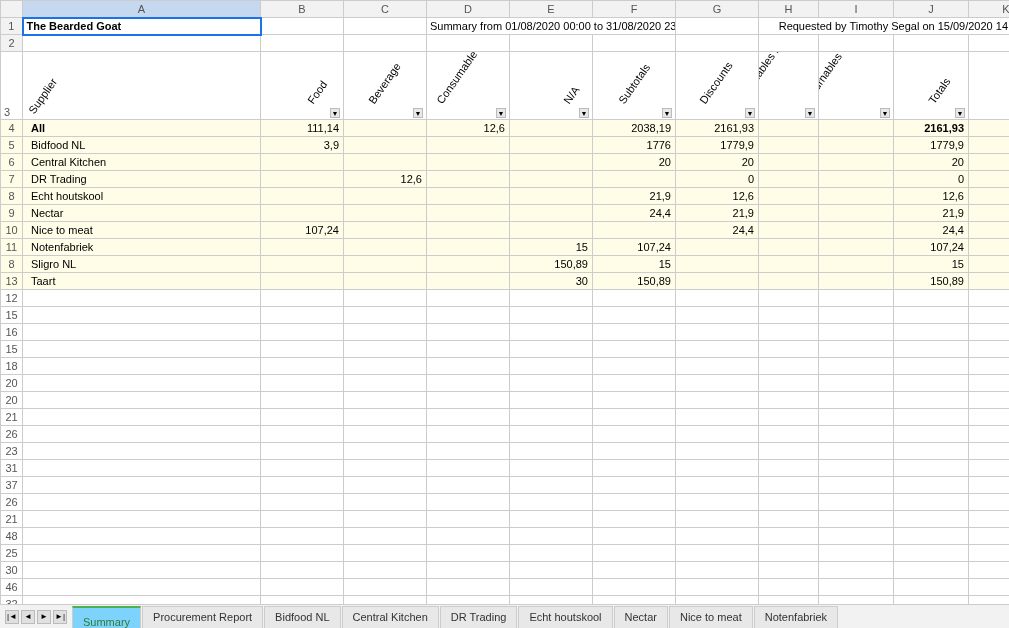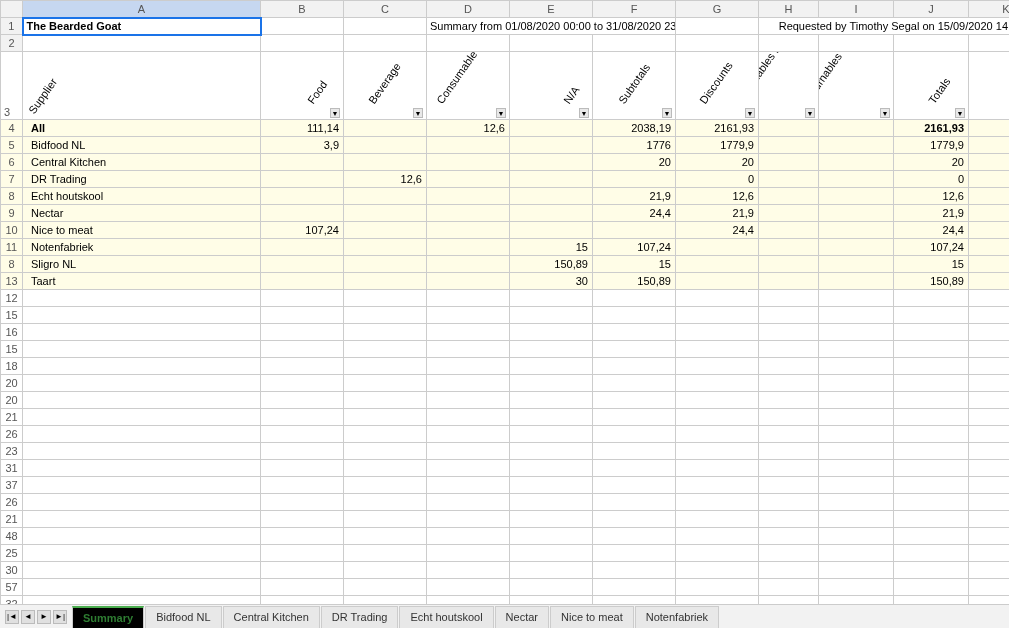--- a/index.html
+++ b/index.html
@@ -171,24 +171,25 @@
       background: #f2f2f2;
       cursor: pointer;
       font-size: 11px;
       display: flex;
       align-items: center;
       margin-right: 1px;
       white-space: nowrap;
     }
 
     .tab.active {
-      background: #000000;
+      background: #7dd3fc;
       border-top: 2px solid #4caf50;
-      font-weight: bold;
+      font-weight: normal;
       color: #2e7d32;
+      align-items: flex-end;
     }
 
     .tab:not(.active) {
       background: #e8e8e8;
       color: #333;
     }
 
     
     .col-rn  { width: 22px; }
     .col-a   { width: 238px; }
@@ -725,21 +726,21 @@
             <td></td>
             <td></td>
             <td></td>
             <td></td>
             <td></td>
             <td></td>
             <td></td>
             <td></td>
           </tr>
         <tr class="empty-row">
-            <td class="row-num">57</td>
+            <td class="row-num">46</td>
             <td></td>
             <td></td>
             <td></td>
             <td></td>
             <td></td>
             <td></td>
             <td></td>
             <td></td>
             <td></td>
             <td></td>
@@ -768,20 +769,23 @@
     <div class="tab-nav">
       <div class="tab-nav-btn">|◄</div>
       <div class="tab-nav-btn">◄</div>
       <div class="tab-nav-btn">►</div>
       <div class="tab-nav-btn">►|</div>
     </div>
     <div class="tab active">
       <span>Summary</span>
     </div>
     <div class="tab">
+      <span>Procurement Report</span>
+    </div>
+    <div class="tab">
       <span>Bidfood NL</span>
     </div>
     <div class="tab">
       <span>Central Kitchen</span>
     </div>
     <div class="tab">
       <span>DR Trading</span>
     </div>
     <div class="tab">
       <span>Echt houtskool</span>

